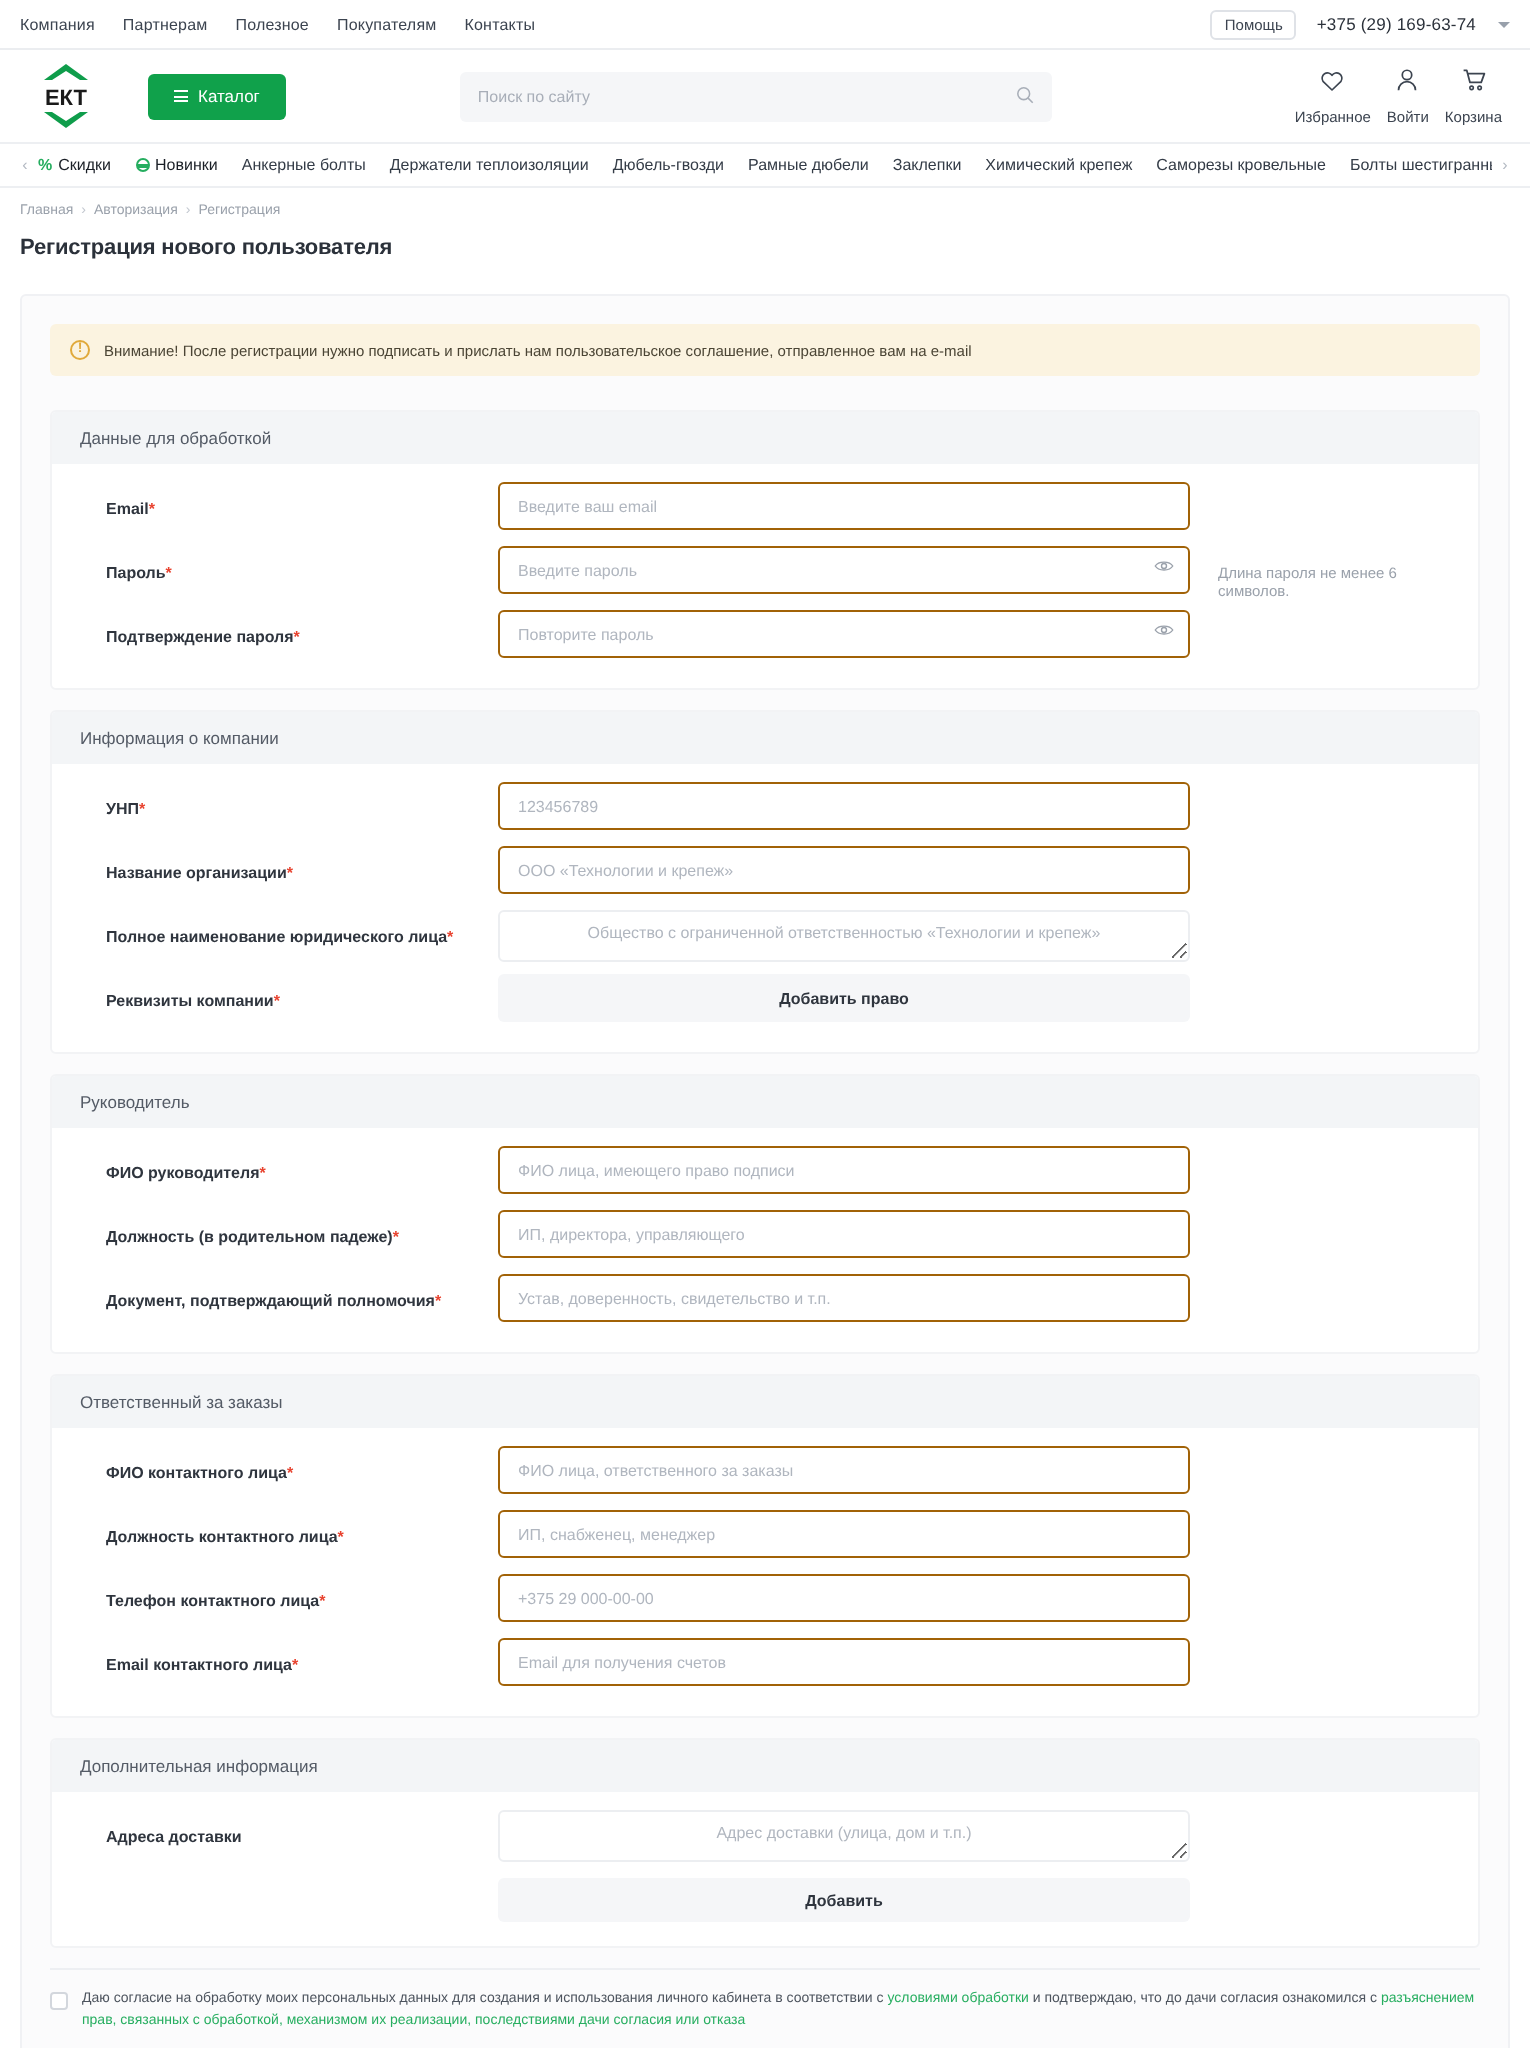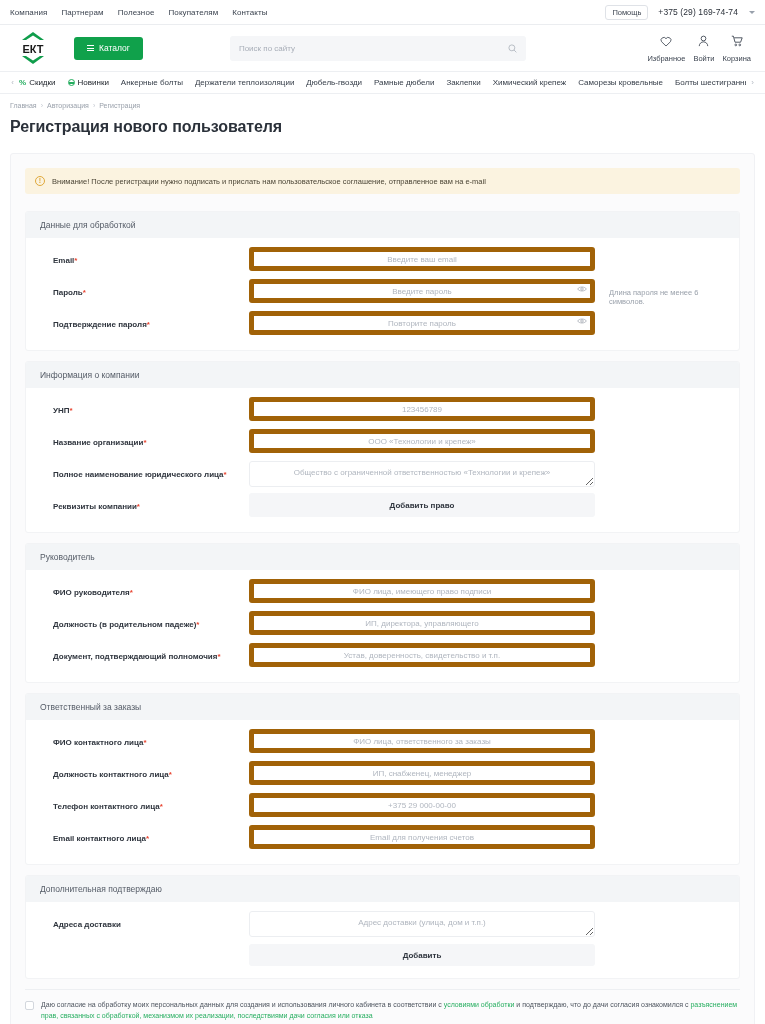--- a/index.html
+++ b/index.html
@@ -131,21 +131,21 @@
     width: 4.4px; height: 1.2px;
     background: #25ad5f;
   }
 
   
   .content { padding: 0 10px; }
   .breadcrumb { padding: 8px 0 0 0; font-size: 7px; color: #9aa1ab; display: flex; gap: 4px; align-items: center; }
   .breadcrumb a { color: #9aa1ab; text-decoration: none; }
   .bc-sep { color: #c3c8d0; }
   .page-title {
-    font-size: 16px;
+    font-size: 11px;
     font-weight: bold;
     color: #2b313a;
     margin: 9px 0 0 0;
     letter-spacing: -.1px;
   }
 
   
   .form-card {
     margin-top: 17px;
     background: #fbfbfc;
@@ -193,29 +193,28 @@
     font-weight: bold;
     color: #2f353e;
     padding-top: 9px;
     line-height: 1.25;
   }
   .req { color: #e8422e; font-weight: bold; }
 
   .finput {
     width: 346px;
     height: 24px;
-    border: 5px solid #a16207;
+    border: 1px solid #a16207;
     border-radius: 3px;
     background: #fff;
     font-size: 8px;
     color: #434a55;
     padding: 0 9px;
     font-family: inherit;
     outline: none;
-    text-align: center;
   }
   .finput::placeholder { color: #b0b6bf; }
   .ftextarea {
     width: 346px;
     height: 26px;
     border: 1px solid #eceef1;
     border-radius: 3px;
     background: #fff;
     font-size: 8px;
     color: #434a55;
@@ -282,21 +281,21 @@
 <div class="topbar">
   <div class="topbar-links">
       <a class="topbar-link" href="#">Компания</a>
       <a class="topbar-link" href="#">Партнерам</a>
       <a class="topbar-link" href="#">Полезное</a>
       <a class="topbar-link" href="#">Покупателям</a>
       <a class="topbar-link" href="#">Контакты</a>
     </div>
   <div class="topbar-right">
     <div class="help-btn">Помощь</div>
-    <span class="phone">+375 (29) 169-74-74</span>
+    <span class="phone">+375 (29) 169-63-74</span>
     <span class="caret-down"></span>
   </div>
 </div>
 
 <div class="header">
   <div class="logo">
     <svg width="30" height="34" viewBox="0 0 30 34" aria-hidden="true">
       <polygon points="15,1 26,9 22,9 15,4.5 8,9 4,9" fill="#0f9d4b"></polygon>
       <polygon points="15,33 26,25 22,25 15,29.5 8,25 4,25" fill="#0f9d4b"></polygon>
       <text x="15" y="21.5" text-anchor="middle" font-family="Liberation Sans, sans-serif" font-size="11" font-weight="bold" fill="#1a1a1a">ЕКТ</text>
@@ -489,21 +488,21 @@
               <div class="flabel">Телефон контактного лица<span class="req">*</span></div>
               <input class="finput" type="text" placeholder="+375 29 000-00-00" style="">
             </div>
             <div class="frow">
               <div class="flabel">Email контактного лица<span class="req">*</span></div>
               <input class="finput" type="text" placeholder="Email для получения счетов" style="">
             </div>
           </div>
         </div>
         <div class="section">
-          <div class="section-head">Дополнительная подтверждаю</div>
+          <div class="section-head">Дополнительная информация</div>
           <div class="section-body">
             <div class="frow">
               <div class="flabel">Адреса доставки</div>
               <div><textarea class="ftextarea" placeholder="Адрес доставки (улица, дом и т.п.)" style=""></textarea><button class="add-btn">Добавить</button></div>
             </div>
           </div>
         </div>
       </div>
 
     <div class="consents" id="consents-root">

